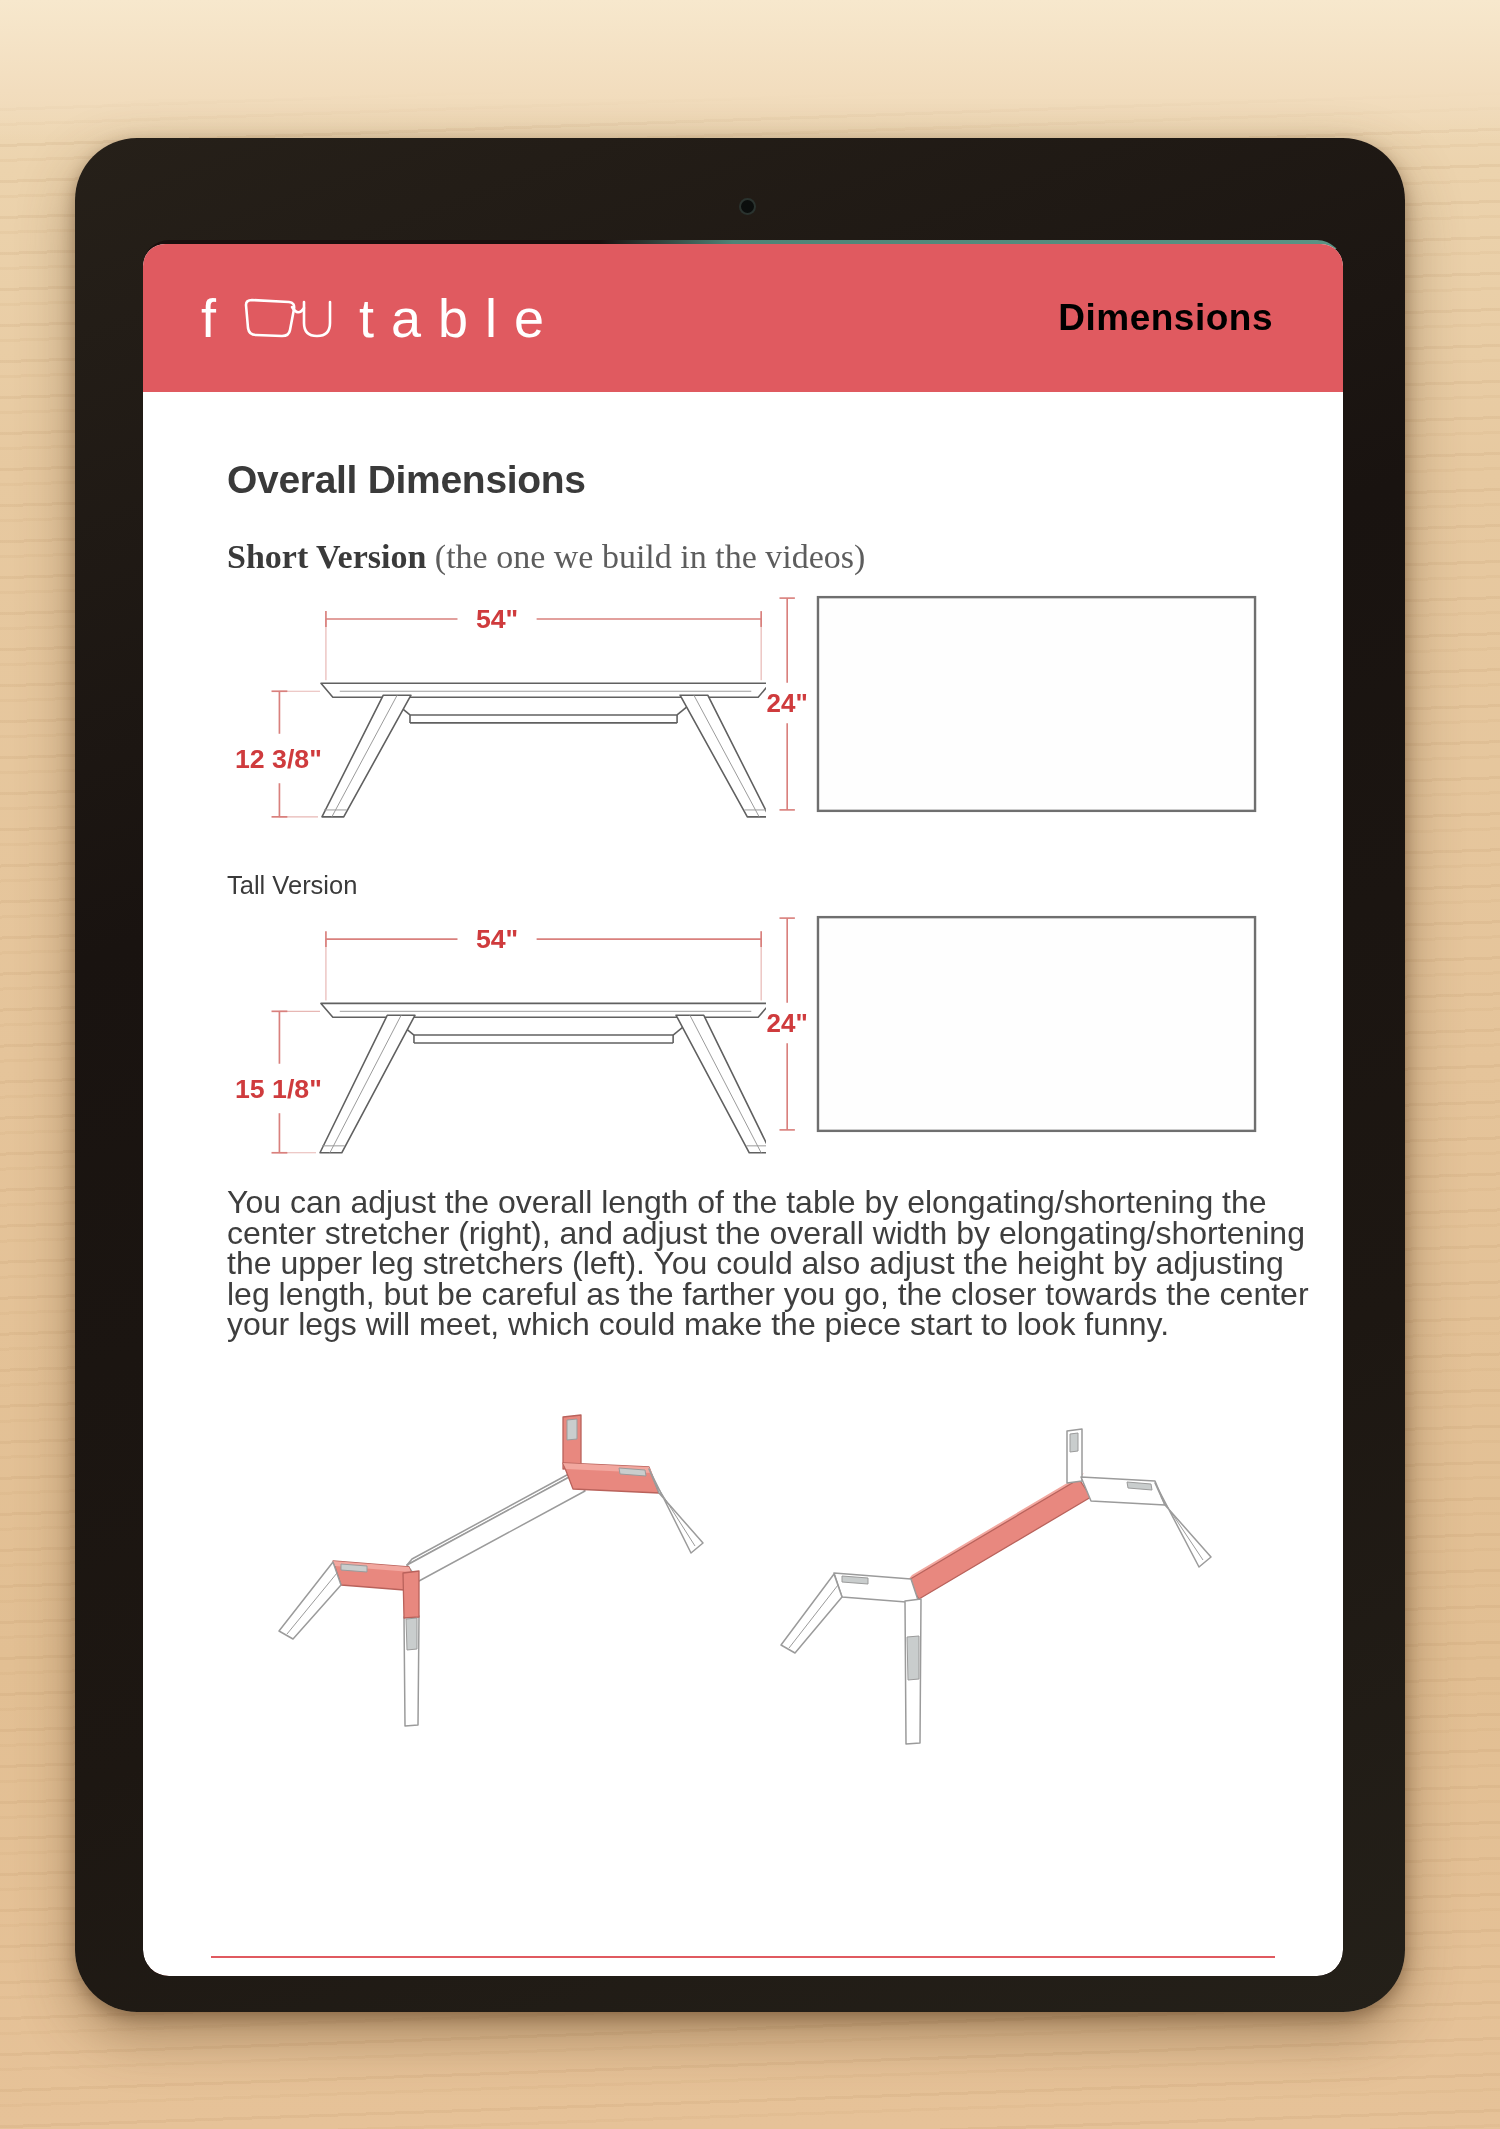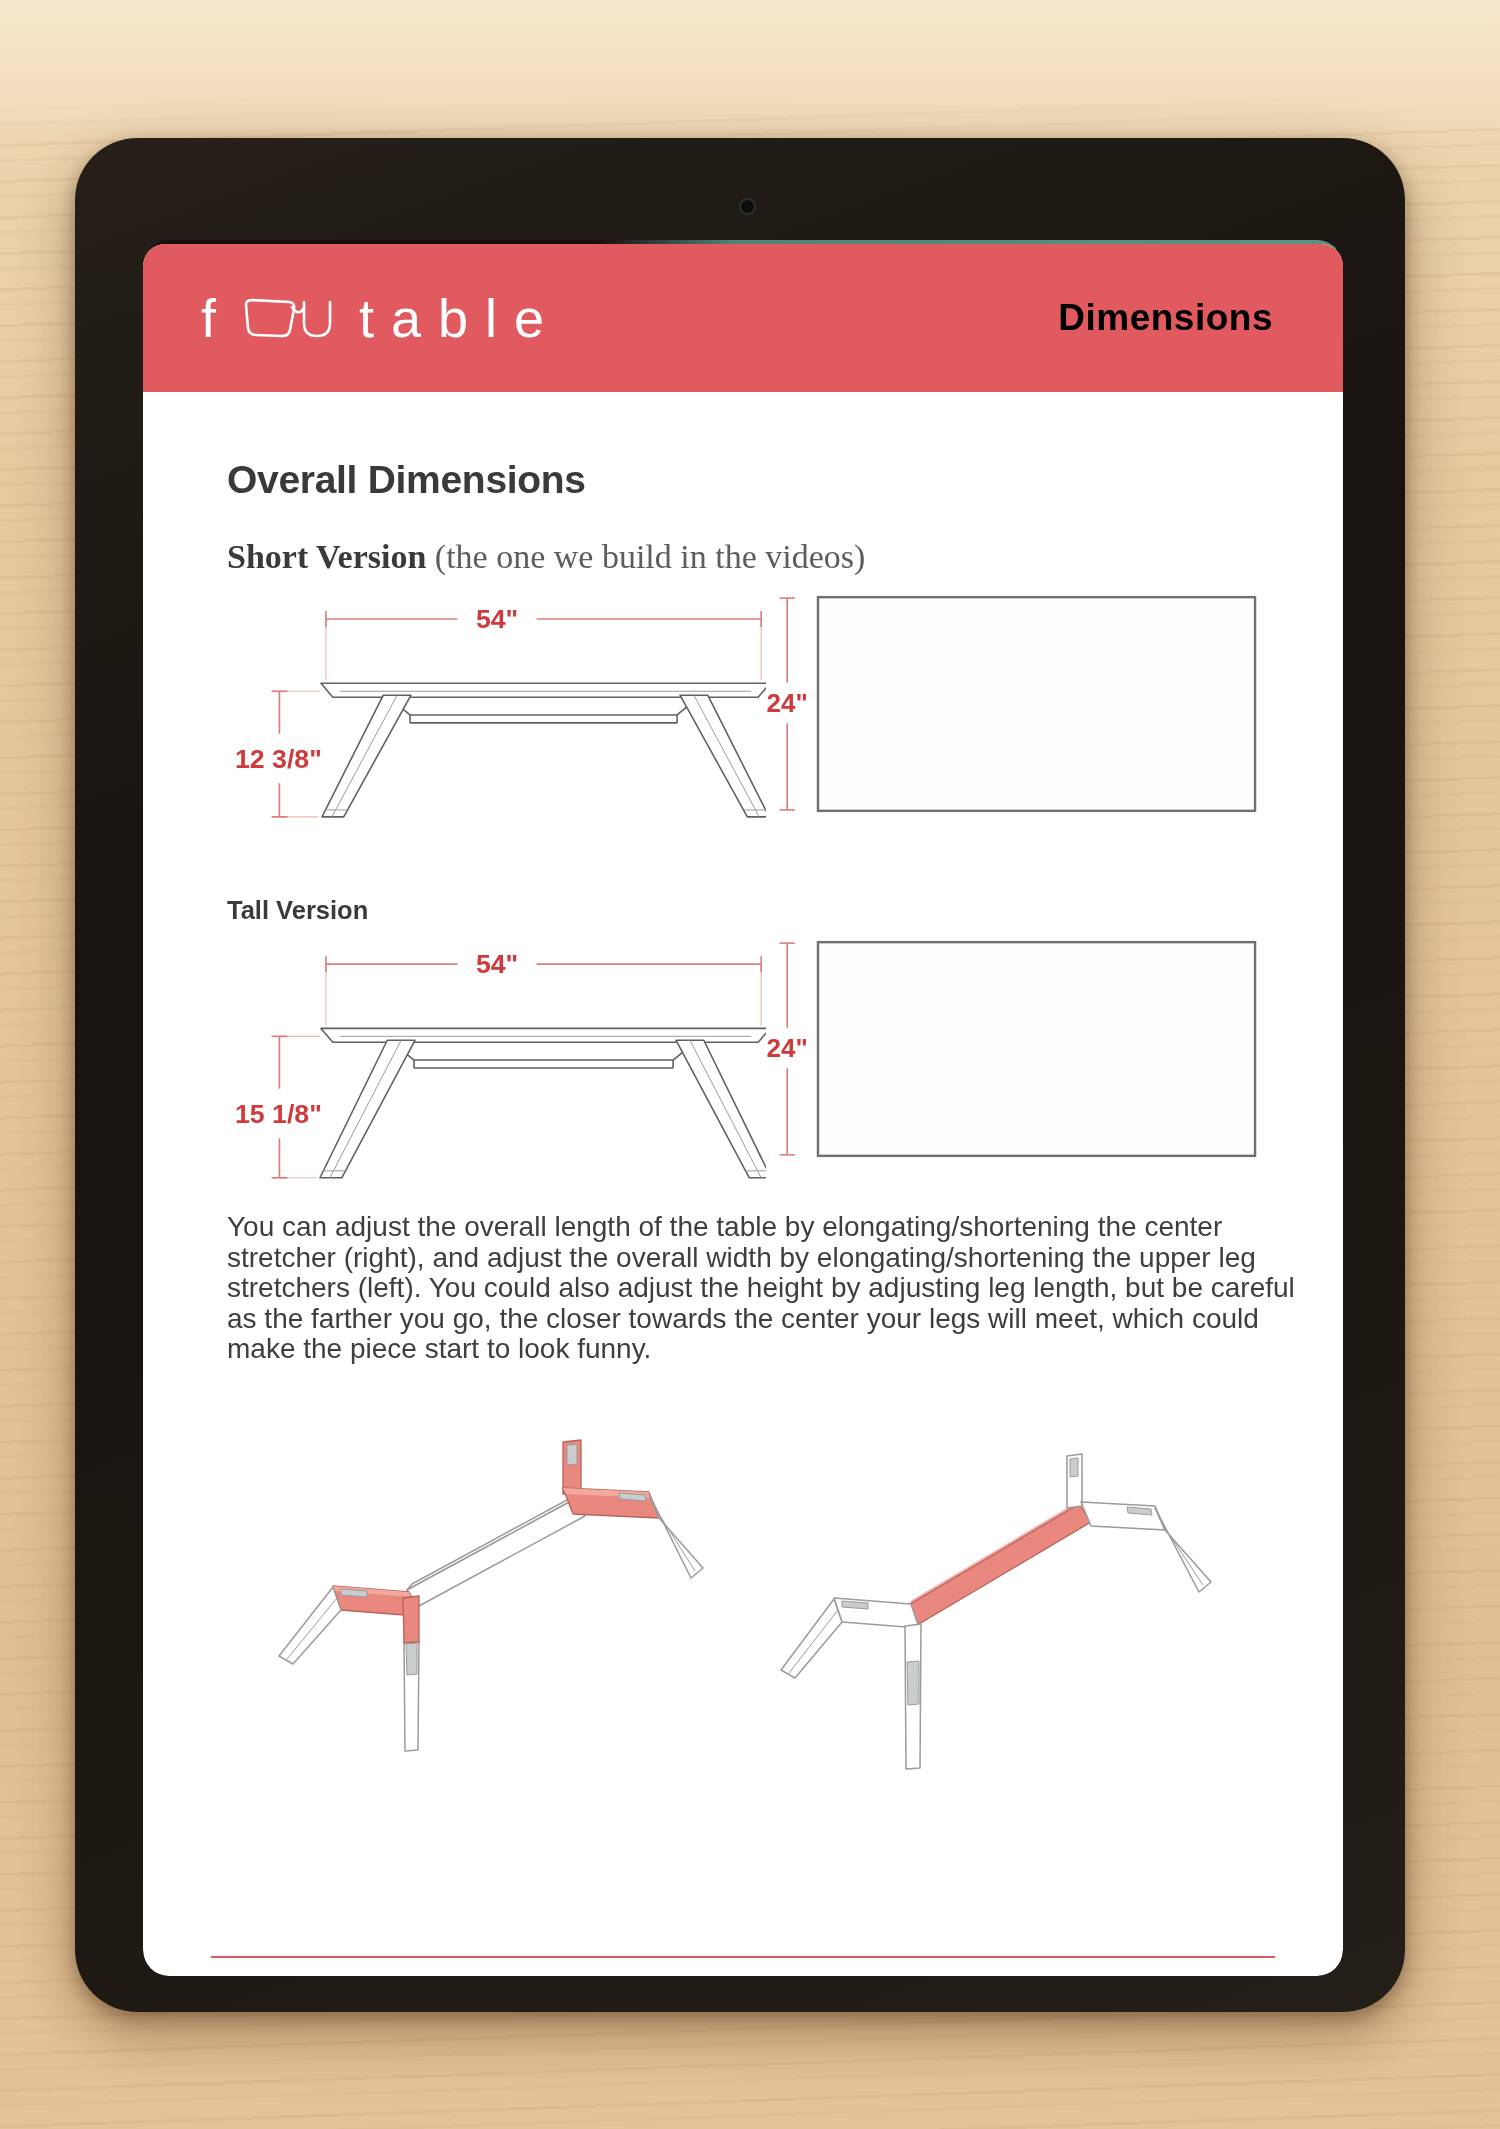--- a/index.html
+++ b/index.html
@@ -33,25 +33,25 @@
     letter-spacing:17px;line-height:1;}
   .logo .glasses{margin:10px 2px 0 6px;}
   .header-label{color:#000000;font-size:37px;font-weight:bold;letter-spacing:.5px;}
   
   .content{padding:0 84px;position:relative;height:calc(100% - 148px);box-sizing:border-box;}
   h1{font-size:39px;font-weight:bold;color:#3a3a3a;margin:66px 0 0 0;letter-spacing:-.3px;}
   h1.note-h{margin-top:61px;}
   .sublabel{margin-top:36px;font-size:34px;color:#3a3a3a;font-family:Liberation Serif, serif;}
   .sublabel .b{font-weight:bold;}
   .sublabel .n{font-weight:normal;color:#5d5d5d;}
-  .tall-label{margin-top:58px;font-size:25.5px;font-weight:bold;color:#3a3a3a;}
+  .tall-label{margin-top:33px;font-size:25.5px;font-weight:normal;color:#3a3a3a;}
   .drawrow{margin-top:12px;display:flex;align-items:flex-start;justify-content:space-between;}
   .drawrow.tall{margin-top:8px;}
   .topview{margin-top:2px;}
-  .para{margin:14px 0 0 0;width:1105px;font-size:28px;line-height:30.5px;color:#3e3e3e;}
+  .para{margin:14px 0 0 0;width:1105px;font-size:32px;line-height:30.5px;color:#3e3e3e;}
   .assemblies{margin-top:65px;display:flex;justify-content:center;gap:72px;align-items:flex-start;}
   .footer{position:absolute;left:68px;right:68px;bottom:42px;}
   .rule{height:2px;background:#e05a60;}
   .frow{position:relative;margin-top:16px;text-align:center;font-size:22.5px;color:#3f3f3f;}
   .pagenum{position:absolute;right:2px;top:0;font-size:22.5px;color:#3f3f3f;}
   
   .dim{fill:#cf3b3d;font-family:"Liberation Sans",sans-serif;font-size:27px;font-weight:bold;}
   .ext{stroke:#e7b7b4;stroke-width:1.2;}
   .dl{stroke:#d9807d;stroke-width:1.7;}
   .tb{fill:#ffffff;stroke:#606060;stroke-width:1.6;stroke-linejoin:round;}

